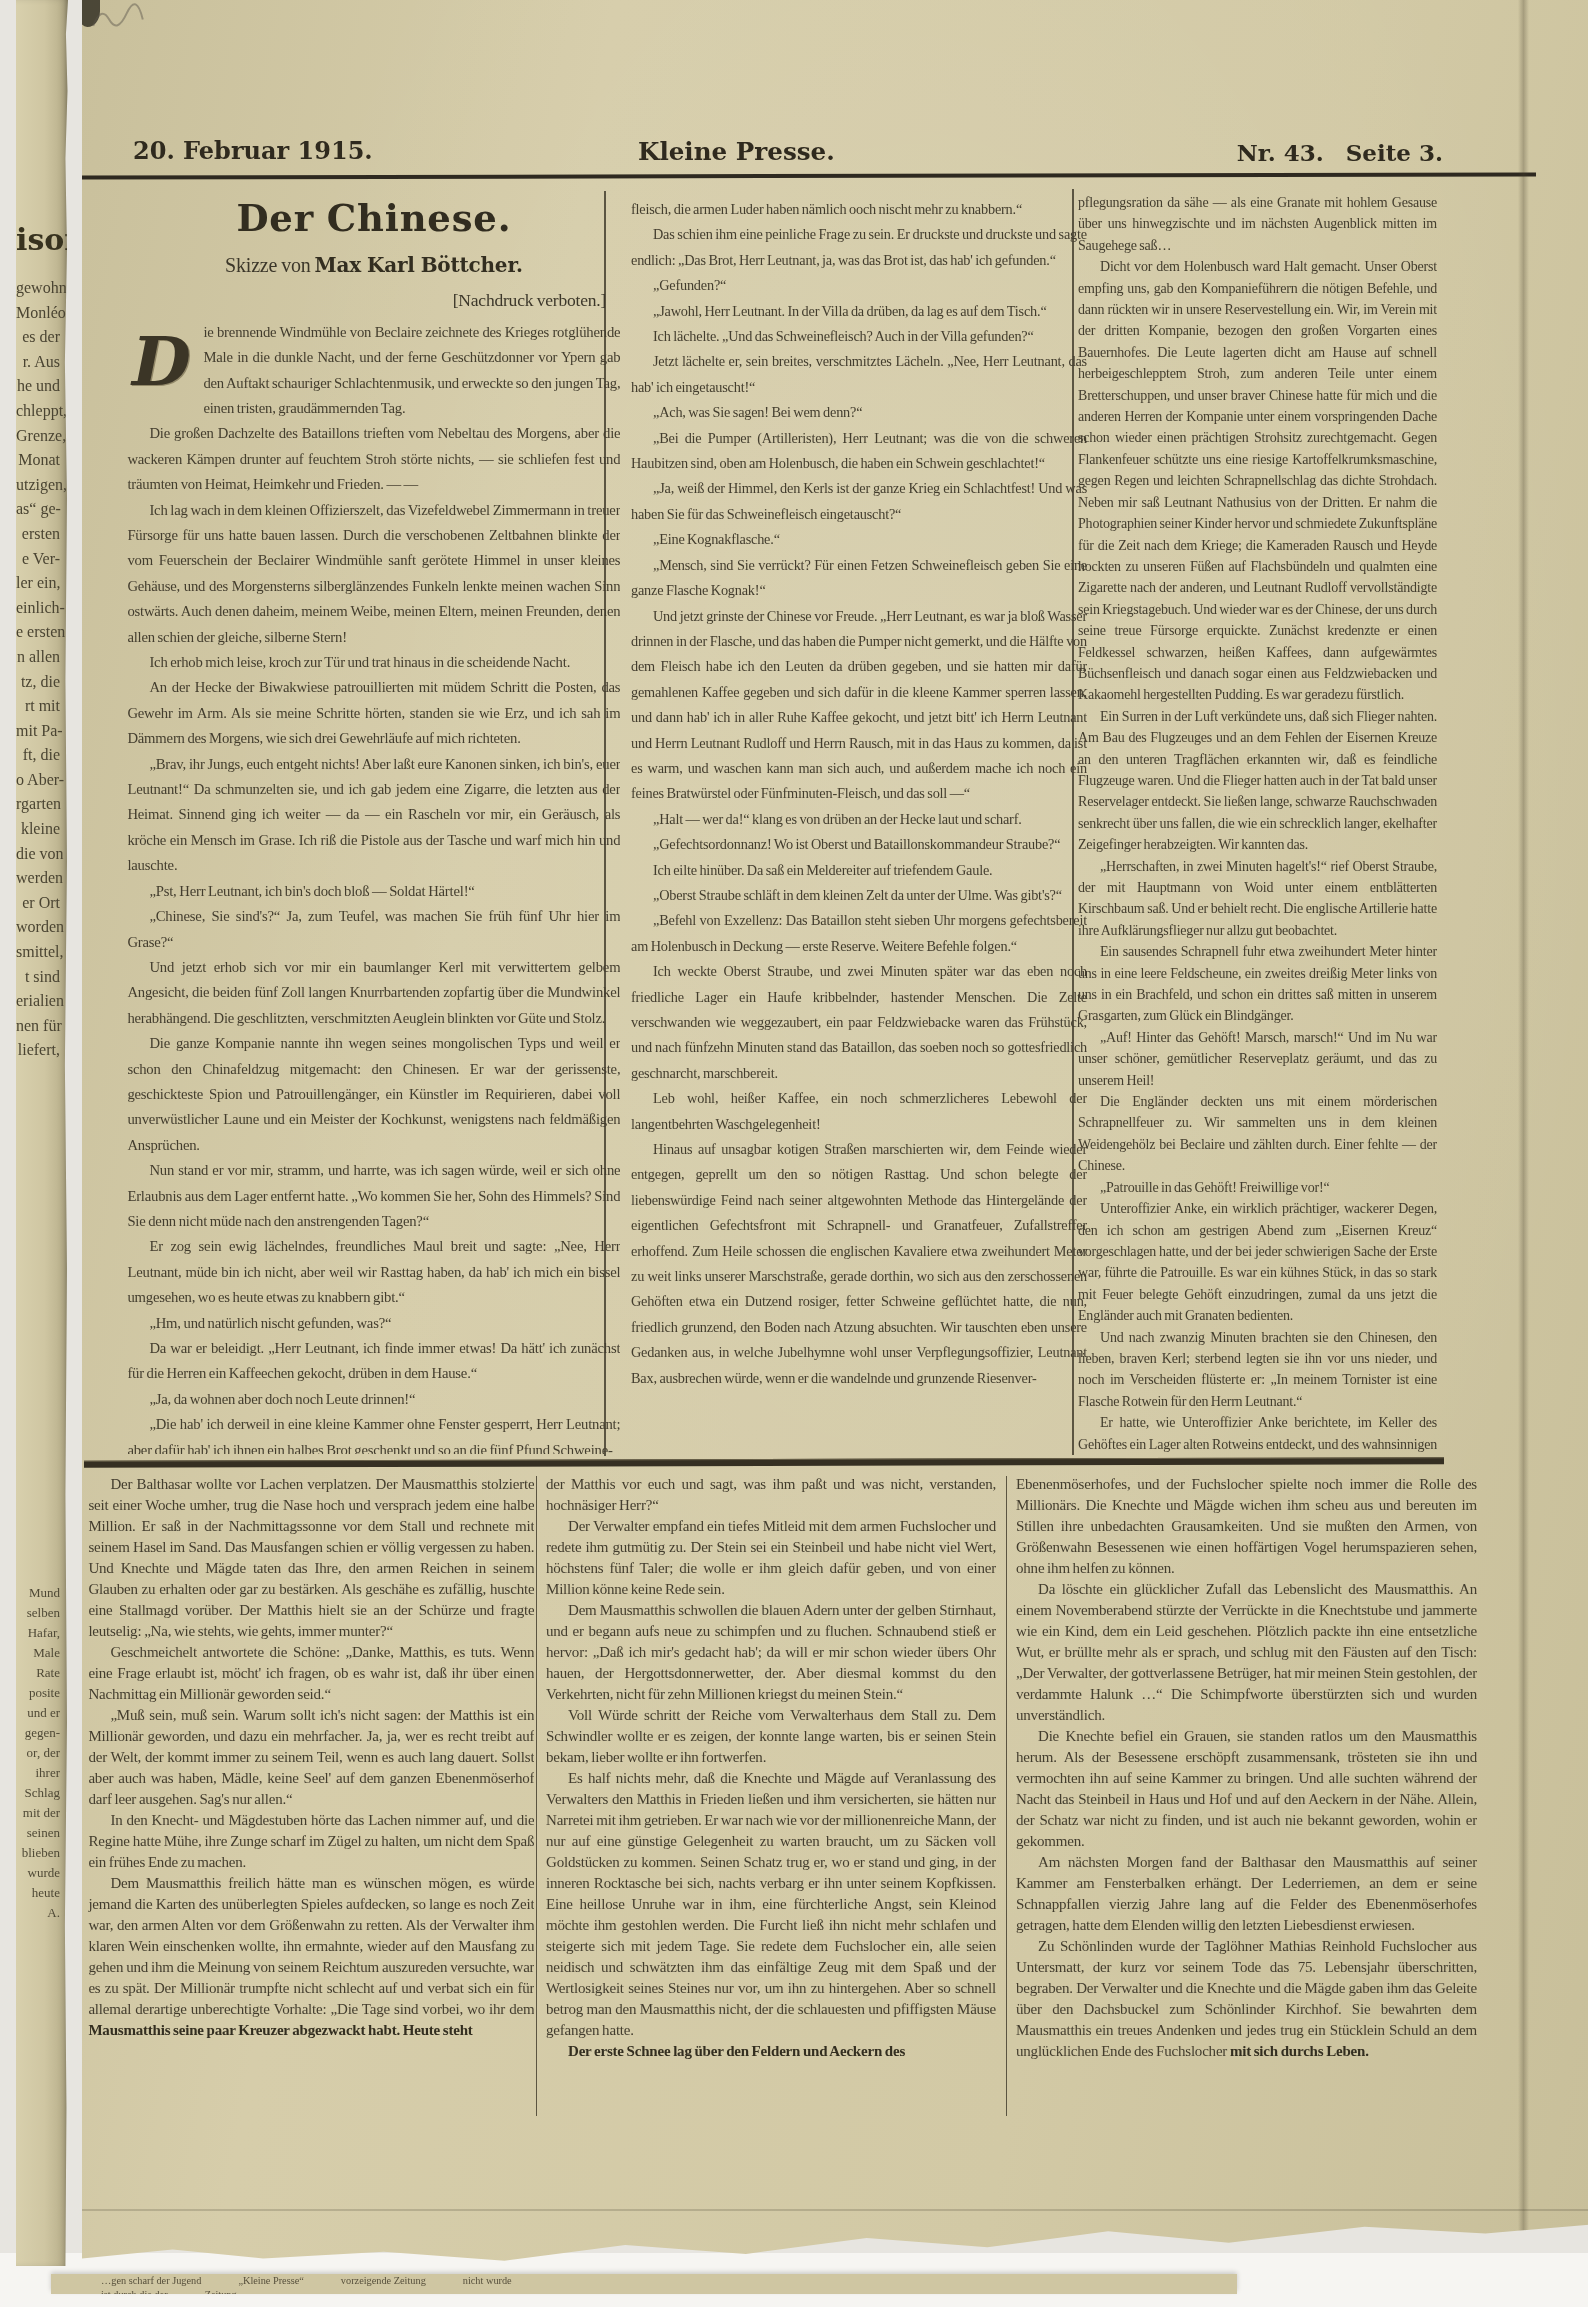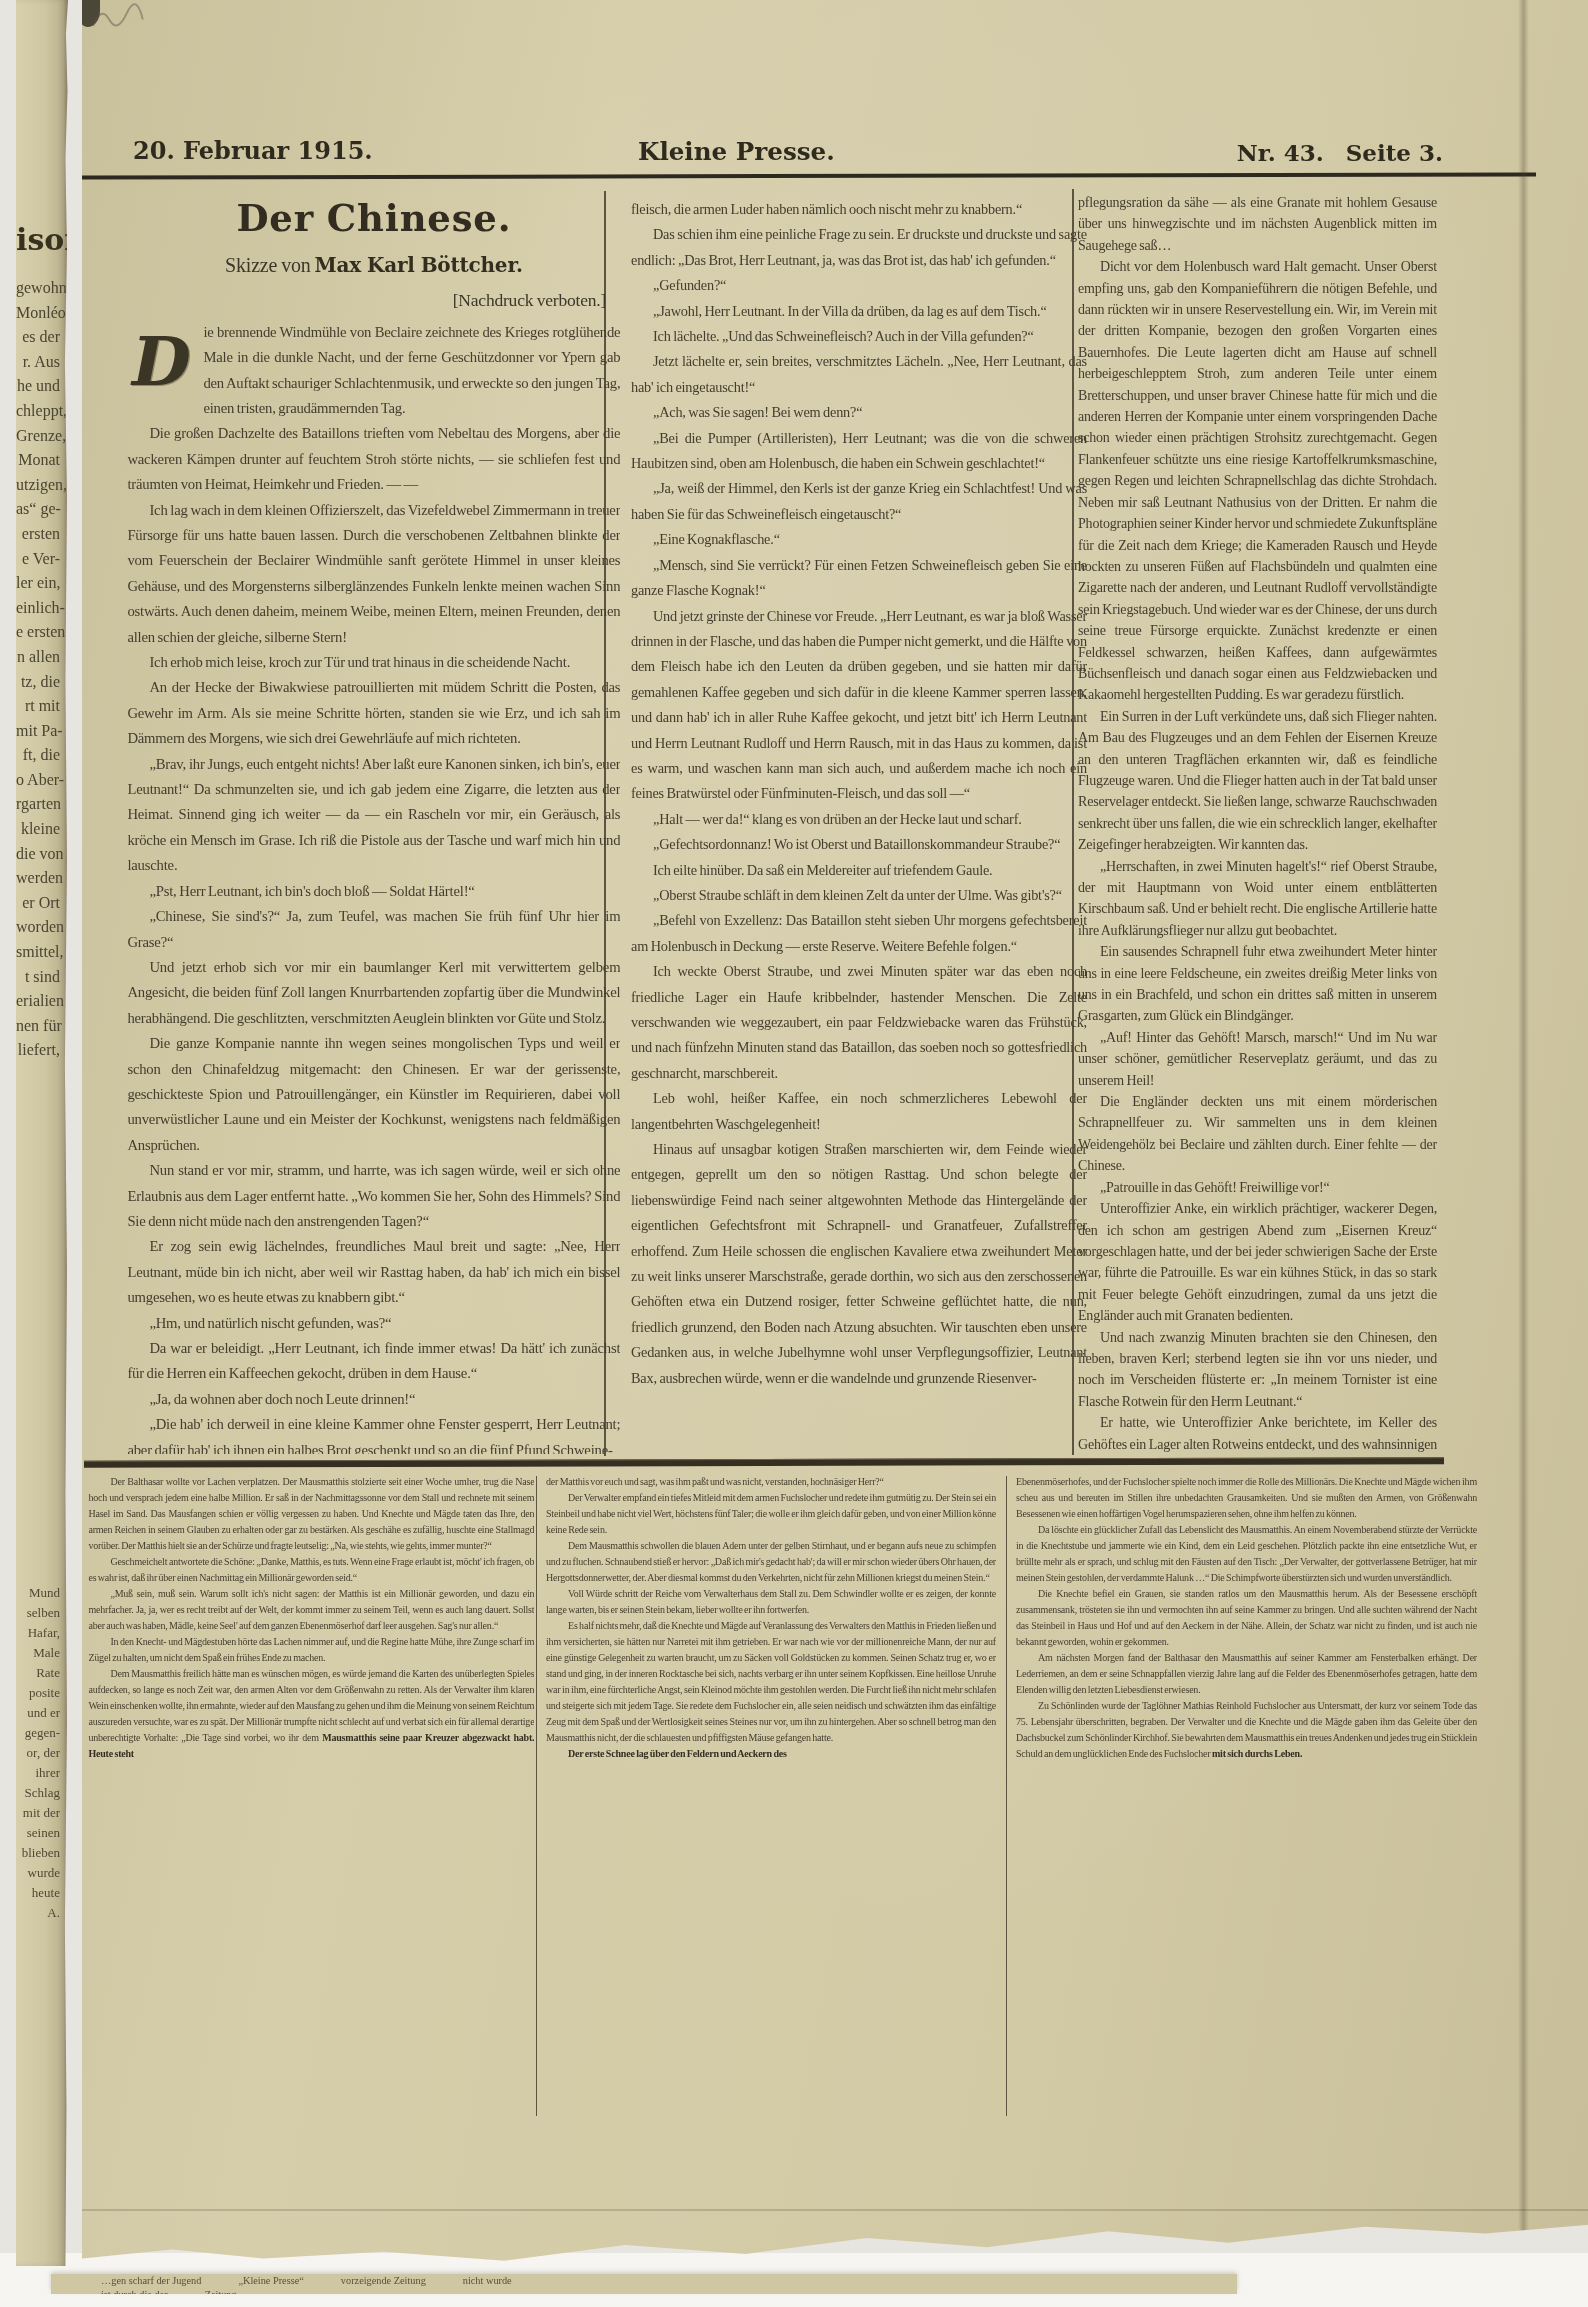--- a/index.html
+++ b/index.html
@@ -48,21 +48,21 @@
   .divider{position:absolute;left:1.6px;top:1459px;width:1360px;height:5.6px;background:#352f22;
            border-top:0.8px solid #6a624a;transform:rotate(-.15deg);}
   .crease-h{position:absolute;left:0;top:2209px;width:1509px;height:1.6px;background:rgba(60,55,40,.20);}
   .fold-v{position:absolute;left:1436px;top:0;width:11px;height:2263px;
           background:linear-gradient(90deg,rgba(0,0,0,0),rgba(70,62,42,.30) 50%,rgba(0,0,0,0));}
   
   .col{position:absolute;overflow:hidden;text-align:justify;letter-spacing:-0.2px;word-spacing:-0.8px;}
   .tc1{left:25.4px;top:194px;width:493px;height:1260px;font-size:14.7px;line-height:25.4px;margin-left:20px;}
   .tc2{left:529px;top:197px;width:456px;height:1257px;font-size:14.3px;line-height:25.4px;margin-left:20px;}
   .tc3{left:996px;top:192px;width:359px;height:1263px;font-size:14px;line-height:21.4px;}
-  .bc{font-size:10px;line-height:16px;}
+  .bc{font-size:15px;line-height:21px;}
   .bc1{left:6.4px;top:1474px;width:446px;height:647px;}
   .bc2{left:464px;top:1474px;width:450px;height:648px;}
   .bc3{left:934px;top:1474px;width:461px;height:651px;}
   .col p{margin:0;text-indent:22px;}
   .col p.noind{text-indent:0;}
   .col p.bold, .col b{font-weight:bold;color:#332e20;}
   
   .story-title{font:bold 37px/43px "DejaVu Serif",serif;text-align:center;letter-spacing:0.8px;
                color:#322d20;margin:3.2px 0 12.7px;text-indent:0;}
   .story-sub{font-size:20px;line-height:24px;text-align:center;color:#3c372a;margin-bottom:12.7px;text-indent:0;}

